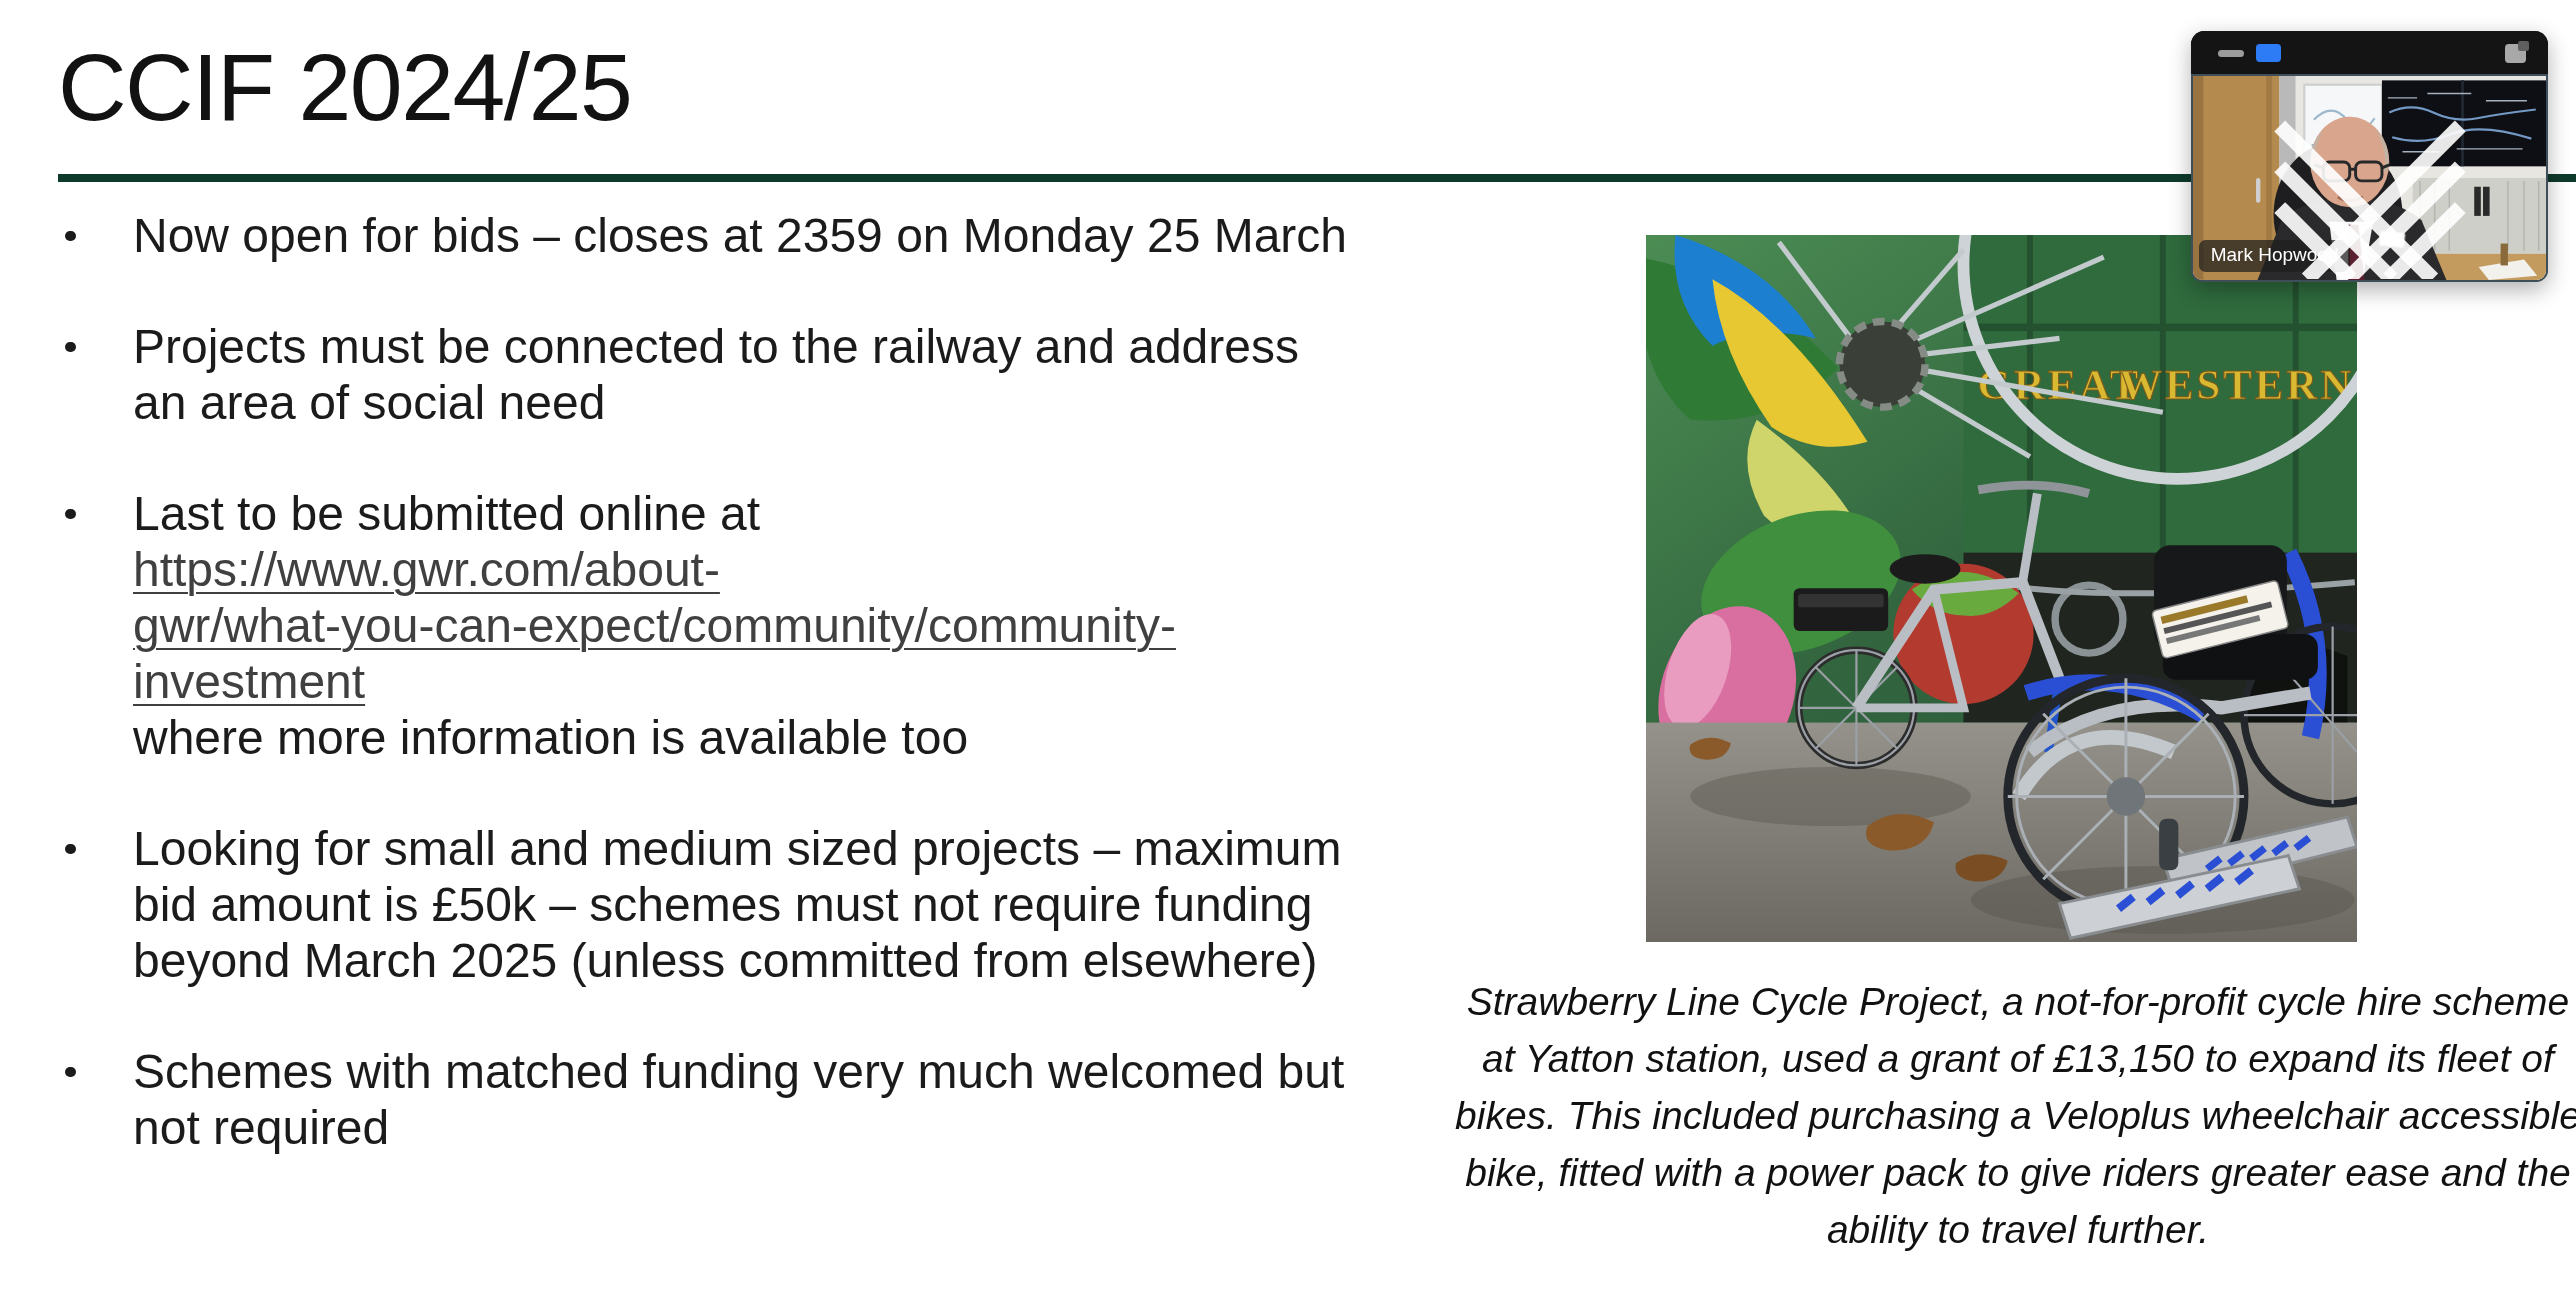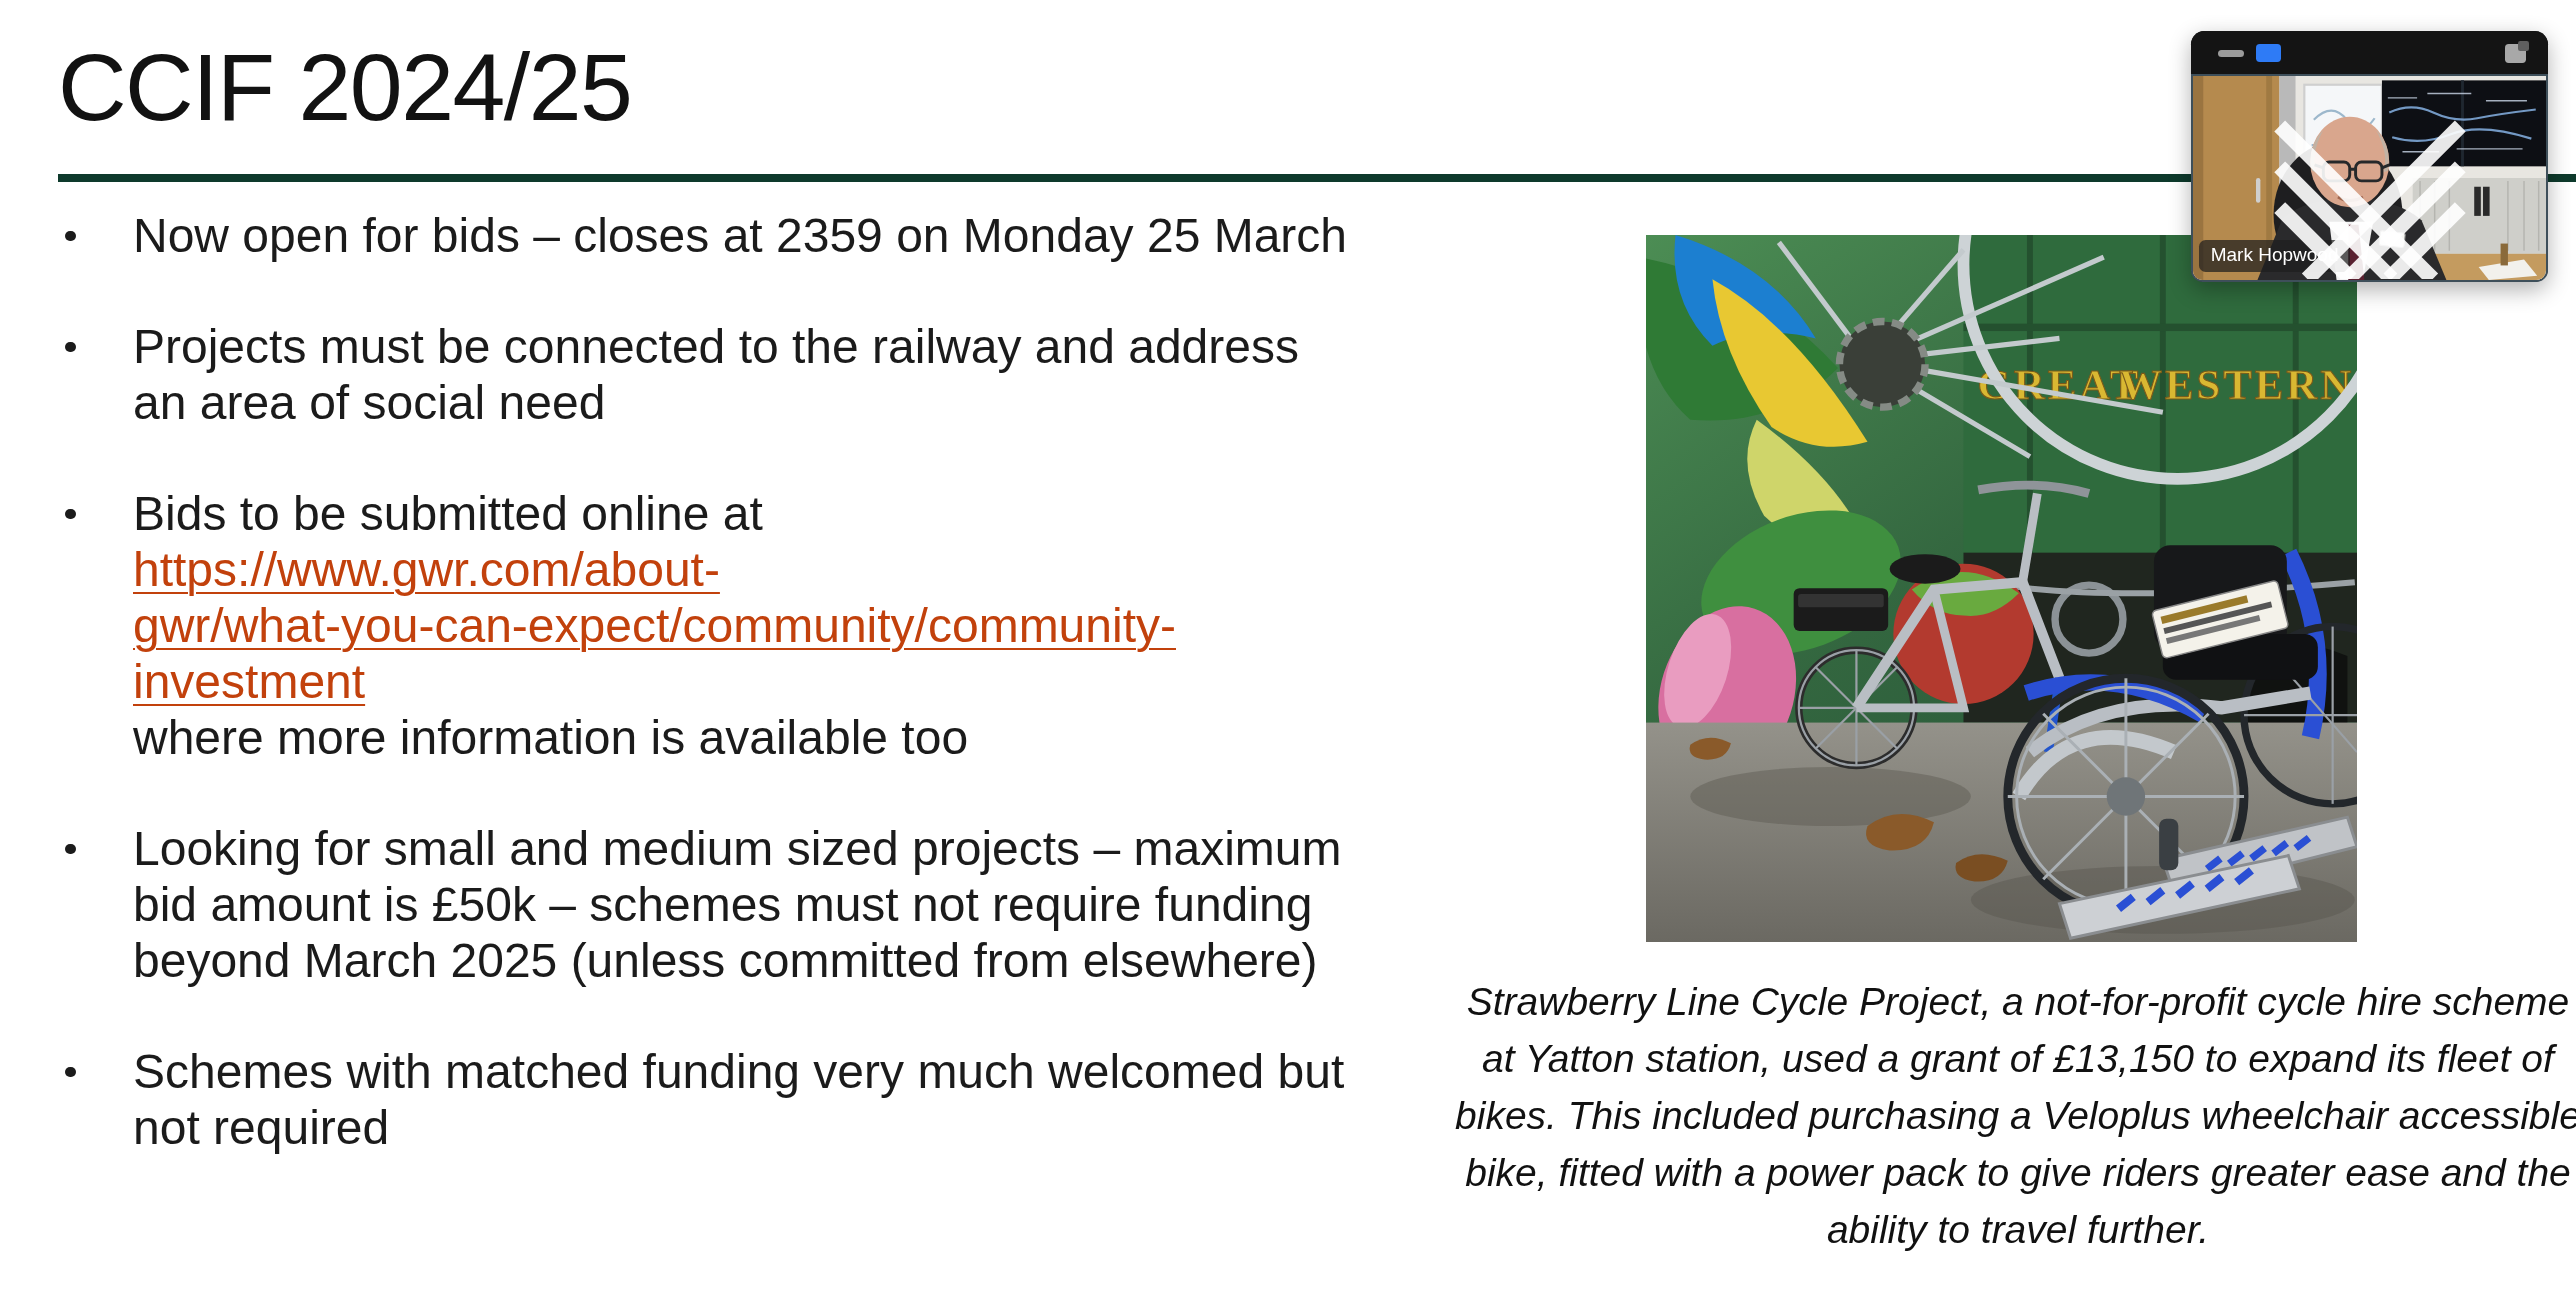--- a/index.html
+++ b/index.html
@@ -10,21 +10,21 @@
   
   .page-title { position:absolute; left:58px; top:35px; font-size:95px; line-height:1.1;
                 letter-spacing:-1.5px; color:#121212; font-weight:400; }
   .divider { position:absolute; left:58px; top:174px; width:2518px; height:8px; background:#0e3a2c; }
 
   ul.bullets { position:absolute; left:58px; top:208px; width:1299px; list-style:none; }
   ul.bullets li { position:relative; padding-left:75px; margin-bottom:55px;
                   font-size:48px; line-height:56px; color:#1b1b1b; }
   ul.bullets li::before { content:""; position:absolute; left:7.4px; top:23px;
                   width:10.3px; height:10.3px; border-radius:50%; background:#1b1b1b; }
-  a.gwr-link { color:#c2410c; text-decoration:underline; text-decoration-thickness:2.2px;
+  a.gwr-link { color:#404040; text-decoration:underline; text-decoration-thickness:2.2px;
                text-underline-offset:5.9px; cursor:pointer; }
 
   
   .photo-wrap { position:absolute; left:1646px; top:235px; width:711px; height:707px; }
   .photo-wrap svg { display:block; width:100%; height:100%; }
 
   .caption { position:absolute; left:1444px; top:973px; width:1132px;
              font-size:39px; line-height:57px; font-style:italic; text-align:center; color:#111;margin-left:8px; }
 
   
@@ -60,21 +60,21 @@
   <div class="divider"></div>
 
   <ul class="bullets">
     <li>
       <span>Now open for bids – closes at 2359 on Monday 25 March</span>
     </li>
     <li>
       <span>Projects must be connected to the railway and address an area of social need</span>
     </li>
     <li>
-      <span>Bids to be submitted online at </span><a class="gwr-link"><span>https://www.gwr.com/about-</span><br><span>gwr/what-you-can-expect/community/community-investment</span></a><br>
+      <span>Last to be submitted online at </span><a class="gwr-link"><span>https://www.gwr.com/about-</span><br><span>gwr/what-you-can-expect/community/community-investment</span></a><br>
       <span>where more information is available too</span>
     </li>
     <li>
       <span>Looking for small and medium sized projects – maximum bid amount is £50k – schemes must not require funding beyond March 2025 (unless committed from elsewhere)</span>
     </li>
     <li>
       <span>Schemes with matched funding very much welcomed but not required</span>
     </li>
   </ul>
 

